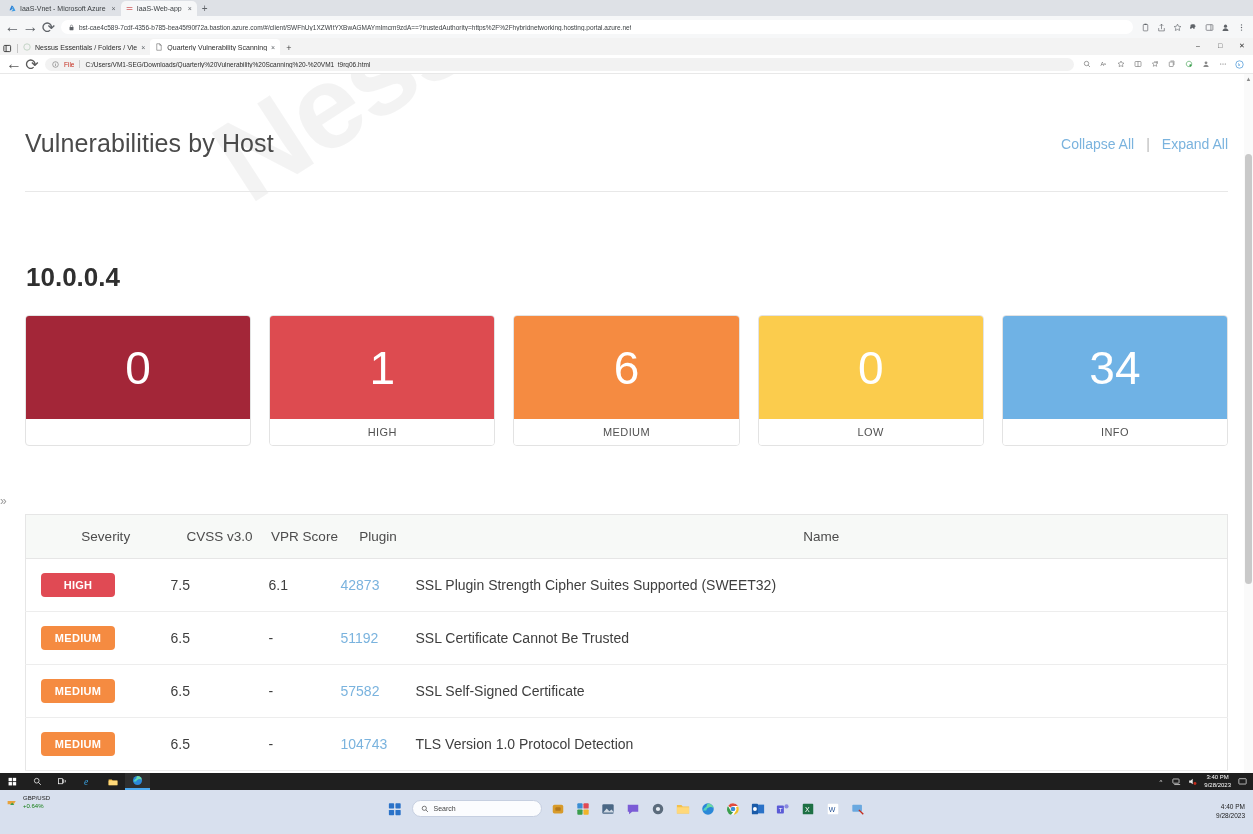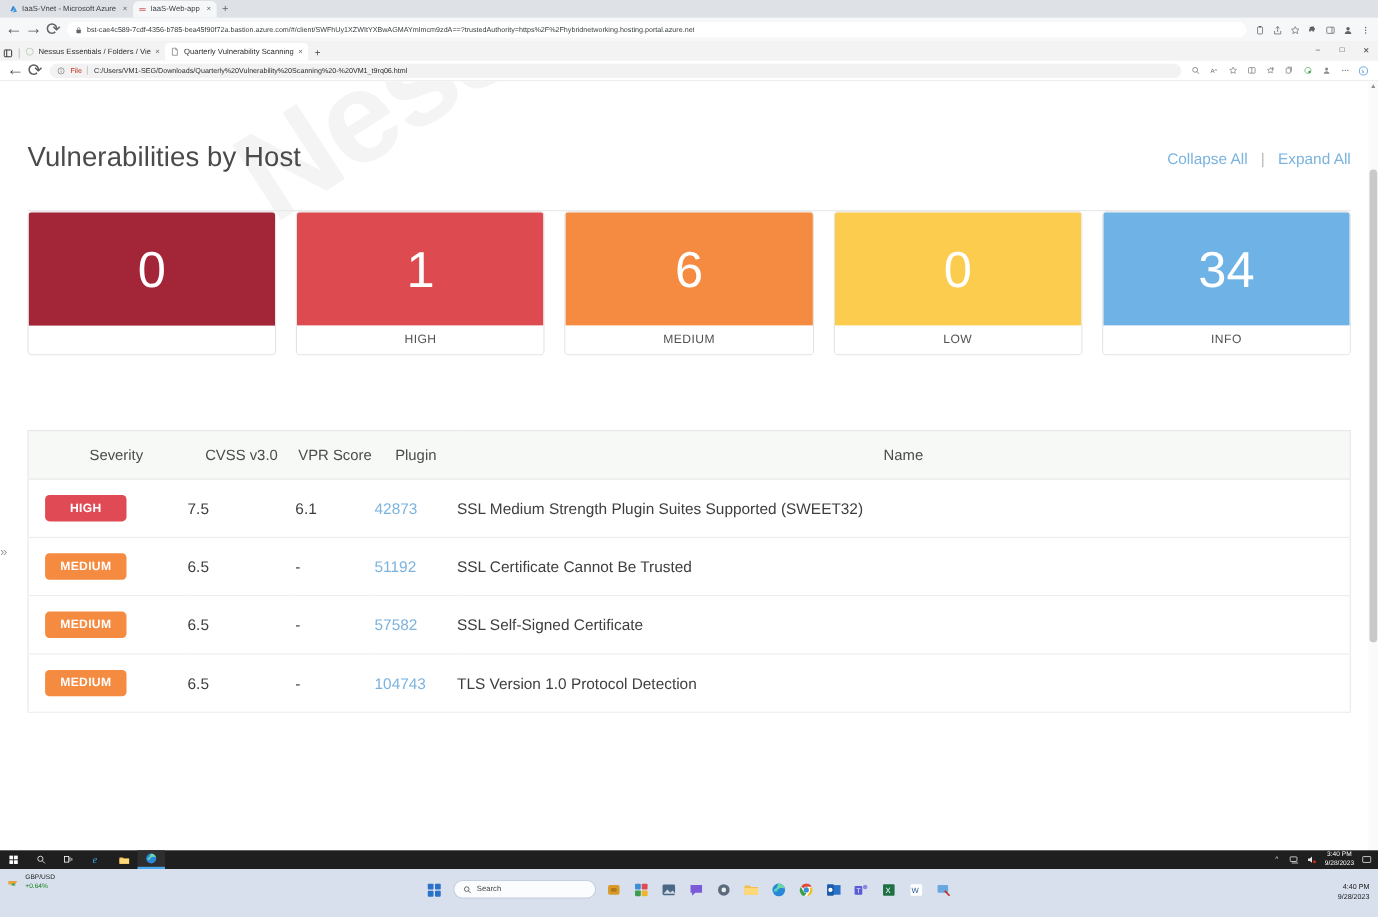--- a/index.html
+++ b/index.html
@@ -396,20 +396,21 @@
 
         <div class="section-head">
           <div class="section-title">Vulnerabilities by Host</div>
           <div class="head-actions">
             <a href="#">Collapse All</a>
             <span class="divider">|</span>
             <a href="#">Expand All</a>
           </div>
         </div>
 
+        <div class="host-name">10.0.0.4</div>
 
         <div class="sev-cards">
           <div class="sev-card">
             <div class="sev-count" style="background: rgb(163, 38, 56);">0</div>
           </div>
           <div class="sev-card">
             <div class="sev-count" style="background: rgb(221, 75, 80);">1</div>
             <div class="sev-label">HIGH</div>
           </div>
           <div class="sev-card">
@@ -439,21 +440,21 @@
           <tbody>
             <tr>
               <td class="col-sev">
                 <span class="sev-pill" style="background: rgb(224, 74, 84);">HIGH</span>
               </td>
               <td class="col-cvss">7.5</td>
               <td class="col-vpr">6.1</td>
               <td class="col-plugin">
                 <a class="plugin-link" href="#">42873</a>
               </td>
-              <td class="col-name">SSL Medium Strength Plugin Suites Supported (SWEET32)</td>
+              <td class="col-name">SSL Plugin Strength Cipher Suites Supported (SWEET32)</td>
             </tr>
             <tr>
               <td class="col-sev">
                 <span class="sev-pill" style="background: rgb(245, 139, 65);">MEDIUM</span>
               </td>
               <td class="col-cvss">6.5</td>
               <td class="col-vpr">-</td>
               <td class="col-plugin">
                 <a class="plugin-link" href="#">51192</a>
               </td>

